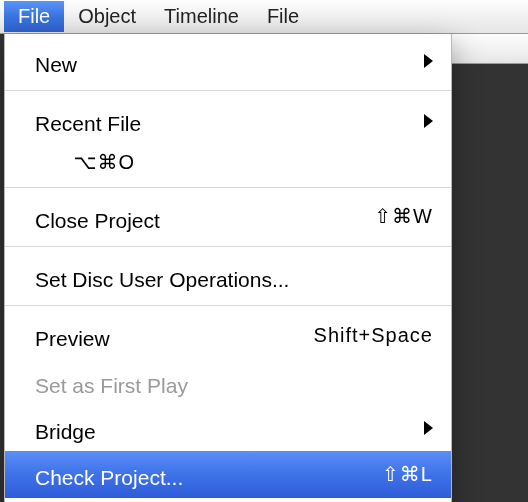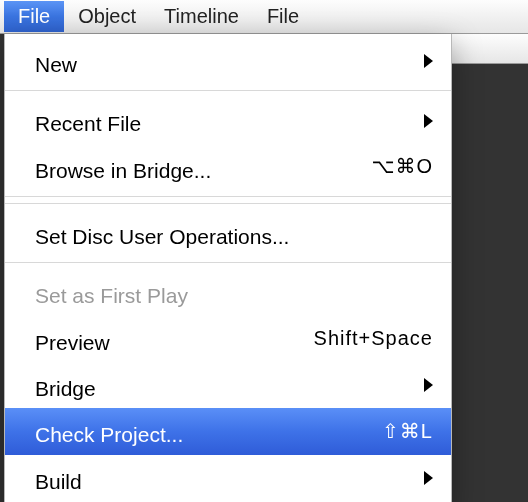--- a/index.html
+++ b/index.html
@@ -119,41 +119,44 @@
     <span class="submenu-arrow"></span>
   </div>
 
   <div class="menu-separator"></div>
 
   <div class="menu-item">
     <span class="menu-label">Recent File</span>
     <span class="submenu-arrow"></span>
   </div>
   <div class="menu-item">
-    <span class="menu-label">Browse in Bridge...</span>
     <span class="menu-shortcut">⌥⌘O</span>
   </div>
 
   <div class="menu-separator"></div>
 
+  <div class="menu-item">
+    <span class="menu-label">Close Project</span>
+    <span class="menu-shortcut">⇧⌘W</span>
+  </div>
 
   <div class="menu-separator"></div>
 
   <div class="menu-item">
     <span class="menu-label">Set Disc User Operations...</span>
   </div>
 
   <div class="menu-separator"></div>
 
-  <div class="menu-item disabled">
-    <span class="menu-label">Set as First Play</span>
-  </div>
   <div class="menu-item">
     <span class="menu-label">Preview</span>
     <span class="menu-shortcut">Shift+Space</span>
+  </div>
+  <div class="menu-item disabled">
+    <span class="menu-label">Set as First Play</span>
   </div>
   <div class="menu-item">
     <span class="menu-label">Bridge</span>
     <span class="submenu-arrow"></span>
   </div>
   <div class="menu-item highlight">
     <span class="menu-label">Check Project...</span>
     <span class="menu-shortcut">⇧⌘L</span>
   </div>
   <div class="menu-item">

